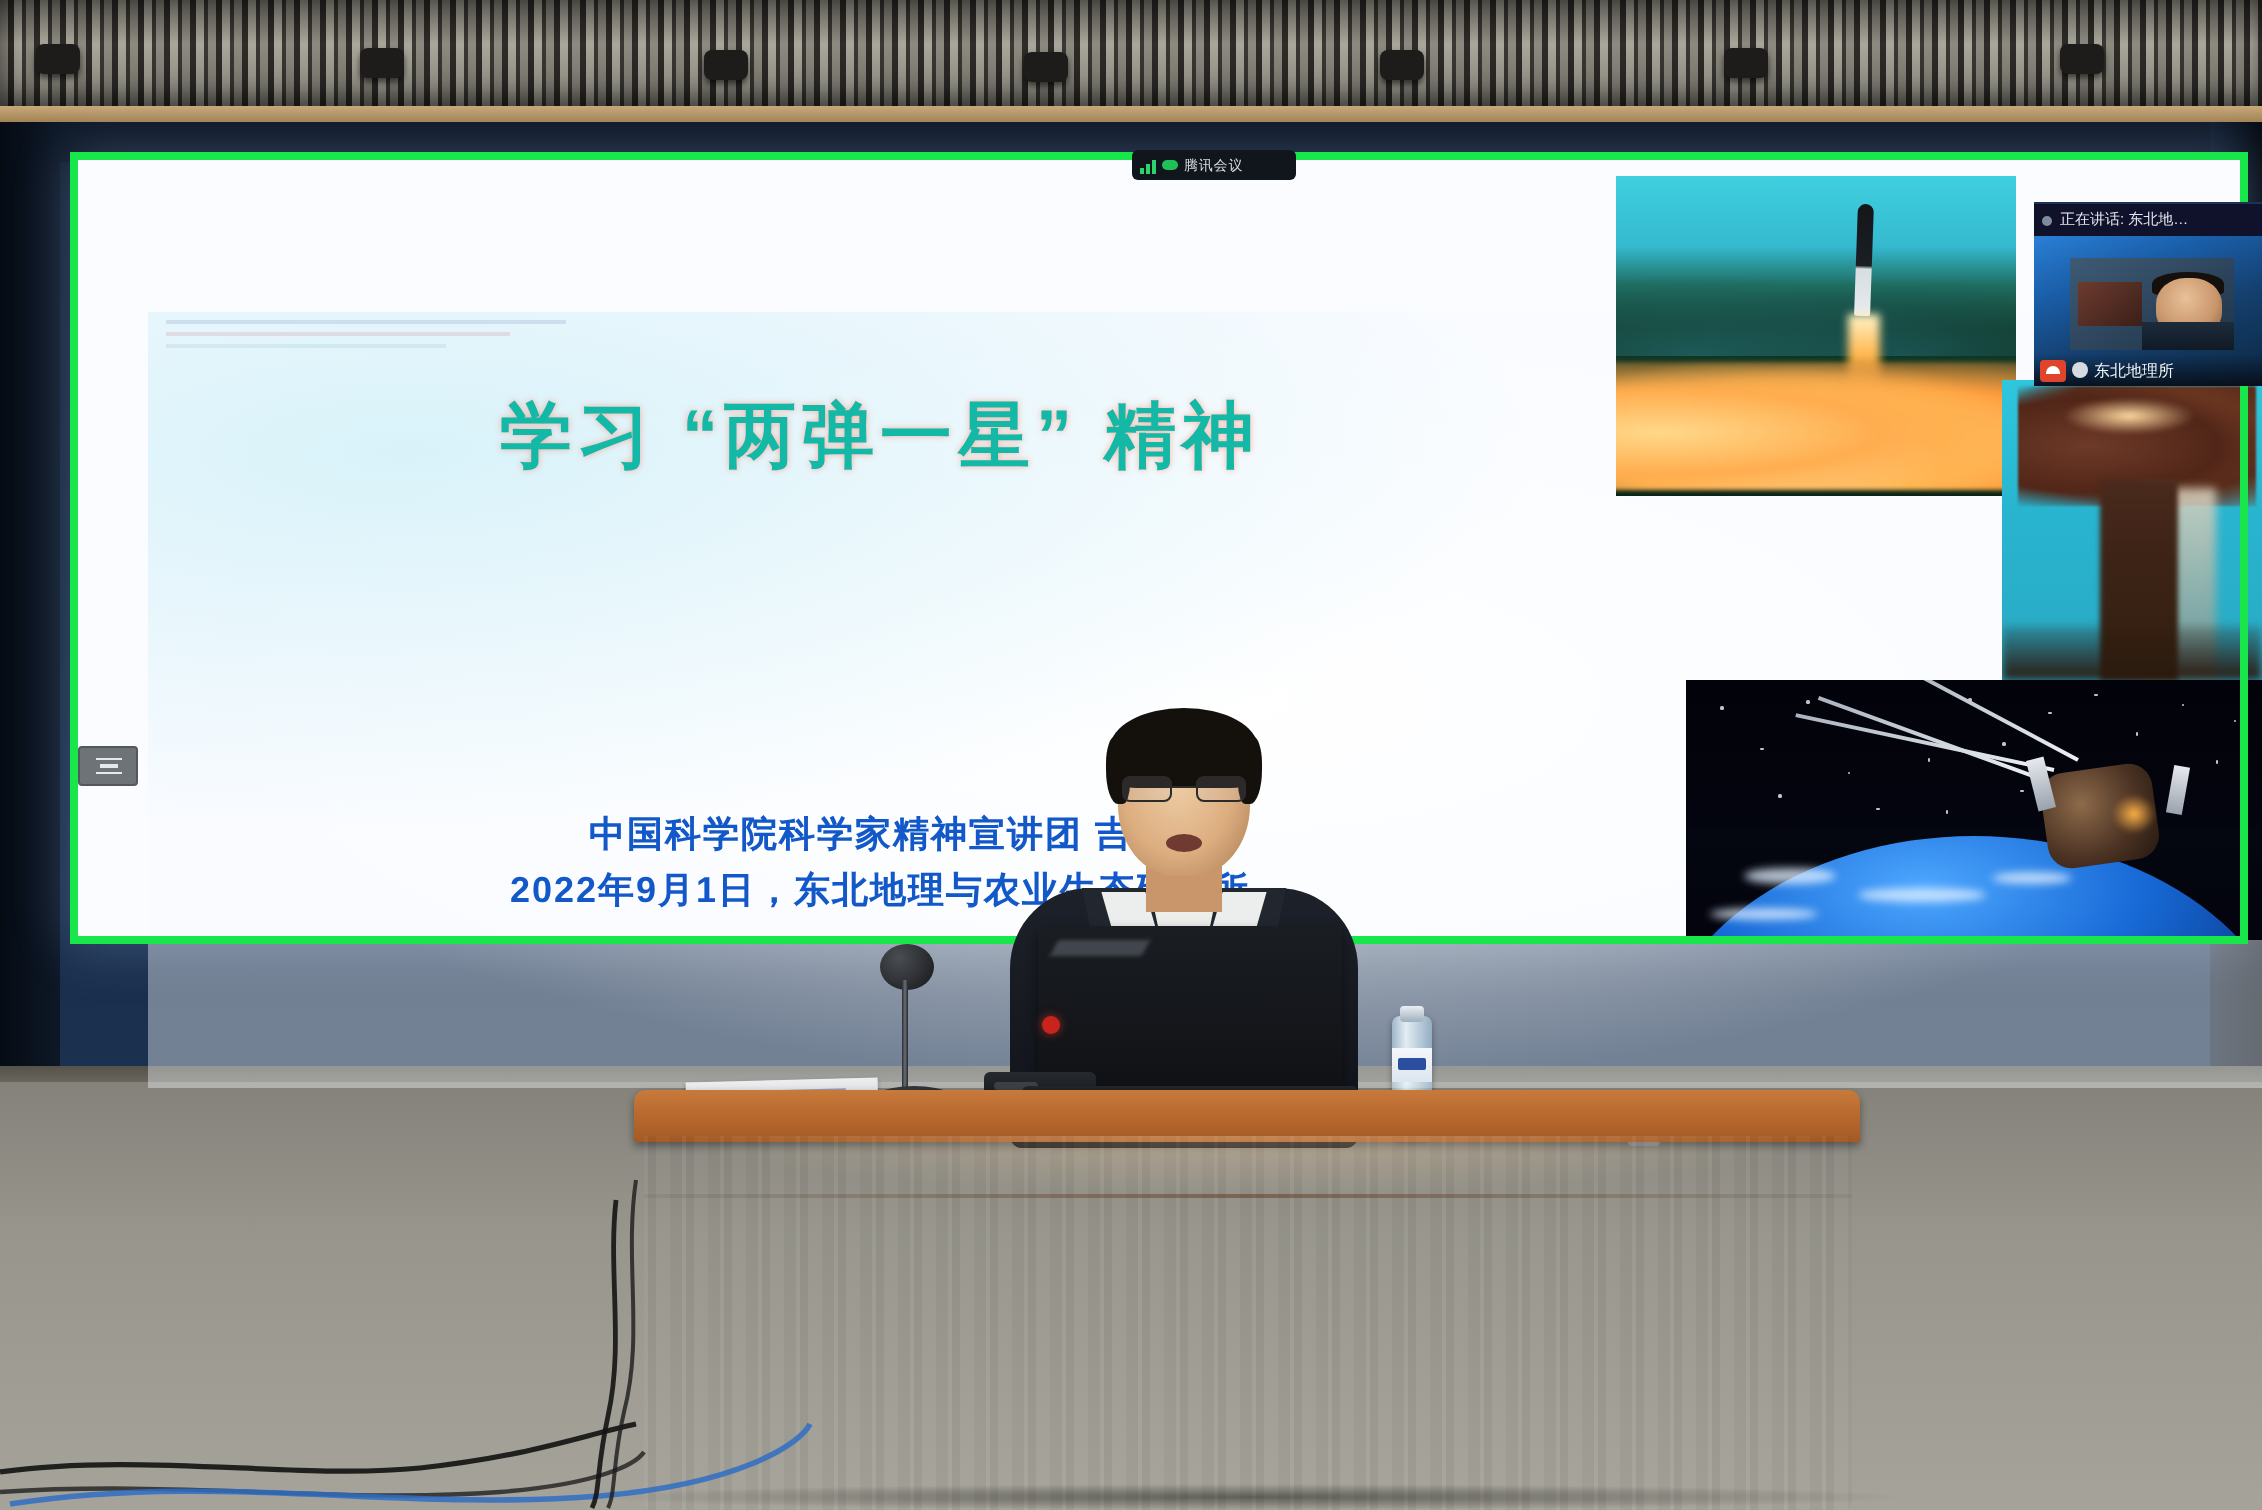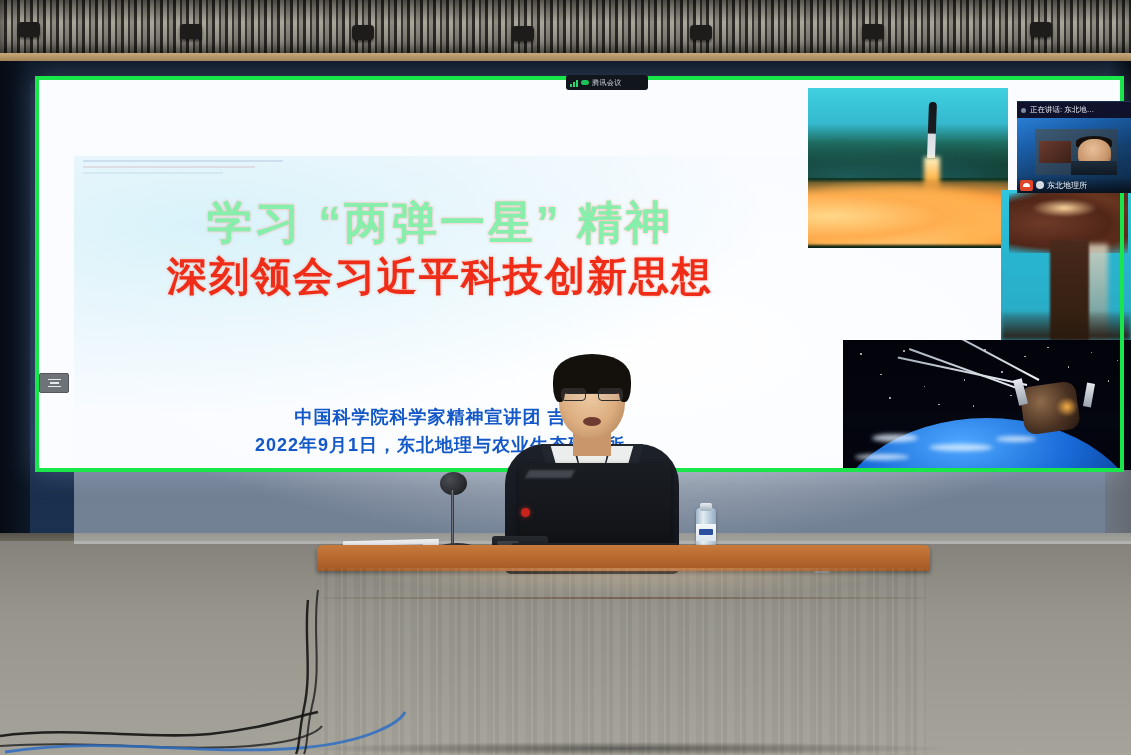--- a/index.html
+++ b/index.html
@@ -76,21 +76,21 @@
       radial-gradient(ellipse at 12% 18%, rgba(190,235,245,.55) 0%, rgba(255,255,255,0) 42%),
       radial-gradient(ellipse at 50% 50%, rgba(255,255,255,.9) 0%, rgba(246,250,255,.4) 70%);
     pointer-events:none;
   }
 
   
   .slide-title-wrap{
     position:absolute;left:60px;top:198px;width:760px;text-align:center;
   }
   .t1{
-    font-size:45px;font-weight:bold;color:#86efac;letter-spacing:3px;
+    font-size:36px;font-weight:bold;color:#14b8a6;letter-spacing:3px;
     line-height:1.12;white-space:nowrap;
     text-shadow:0 0 3px rgba(255,120,90,.55);
   }
   .t2{
     font-size:40px;font-weight:bold;color:#ef2c18;letter-spacing:2px;
     line-height:1.12;white-space:nowrap;margin-top:6px;
     text-shadow:0 0 3px rgba(255,120,90,.55);
   }
   .slide-sub{
     position:absolute;left:60px;top:404px;width:760px;text-align:center;
@@ -392,21 +392,20 @@
 
     <div class="ghost-lines">
       <i></i>
         <i></i>
         <i></i>
     </div>
   </div>
 
   <div class="slide-title-wrap nosel">
     <div class="t1">学习 “两弹一星” 精神</div>
-    <div class="t2">深刻领会习近平科技创新思想</div>
   </div>
   <div class="slide-sub nosel">
     <div>中国科学院科学家精神宣讲团   吉林</div>
     <div>2022年9月1日，东北地理与农业生态研究所</div>
   </div>
 
   <div class="pic pic-rocket">
     <div class="rk-hills"></div>
     <div class="rk-body"></div>
     <div class="rk-flame"></div>

